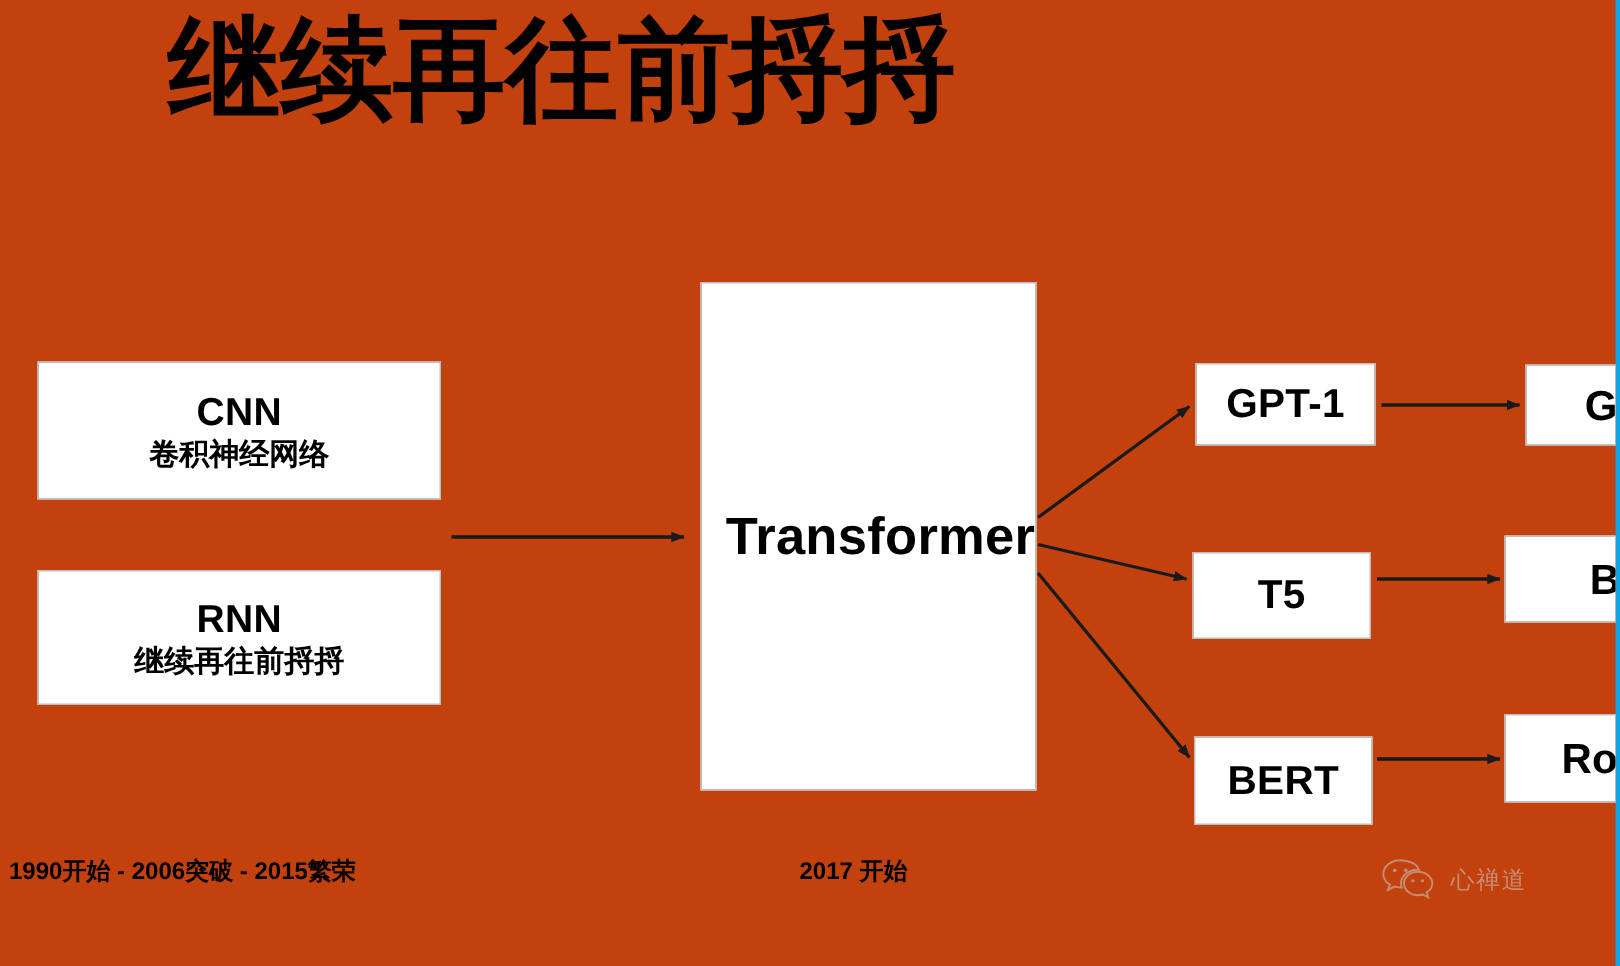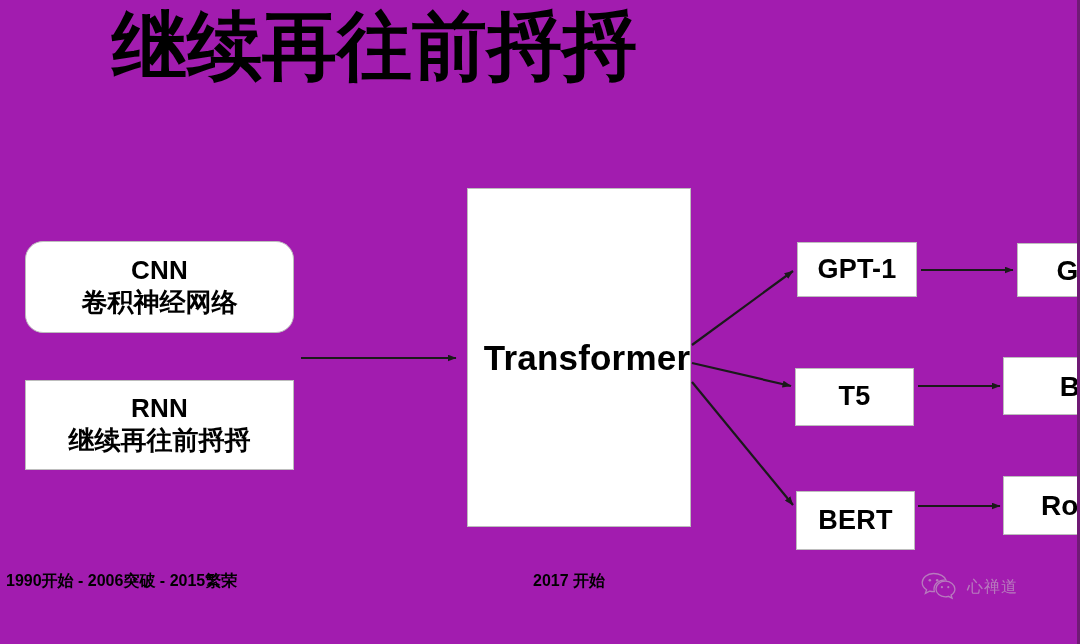--- a/index.html
+++ b/index.html
@@ -8,23 +8,23 @@
     padding: 0;
     background: #ffffff;
   }
   body {
     font-family: "Liberation Sans", "DejaVu Sans", sans-serif;
   }
   #slide {
     position: relative;
     width: 1080px;
     height: 644px;
-    background: #a21caf;
+    background: #c2410c;
     overflow: hidden;
-    border-right: 3px solid #701a75;
+    border-right: 3px solid #0ea5e9;
     box-sizing: border-box;
     padding-left: 27px;
   }
 
   
   #slide-title {
     position: absolute;
     left: 112px;
     top: 4px;
     font-size: 75px;
@@ -48,29 +48,29 @@
     color: #000000;
     font-weight: 700;
     text-align: center;
   }
   .node .line-en {
     font-size: 26px;
     line-height: 1.25;
     letter-spacing: 0.2px;
   }
   .node .line-cn {
-    font-size: 26px;
+    font-size: 20px;
     line-height: 1.3;
   }
   .node.single .line-en {
     font-size: 27px;
   }
 
   
-  #node-cnn { left: 25px;  top: 241px; width: 269px; height: 92px; border-radius: 18px; }
+  #node-cnn { left: 25px;  top: 241px; width: 269px; height: 92px; }
   #node-rnn { left: 25px;  top: 380px; width: 269px; height: 90px; }
 
   
   #node-transformer {
     left: 467px; top: 188px; width: 224px; height: 339px;
   }
   #node-transformer .line-en { font-size: 35px; margin-left: 16px; }
 
   
   #node-gpt1 { left: 797px; top: 242px; width: 120px; height: 55px; align-items: center; }

